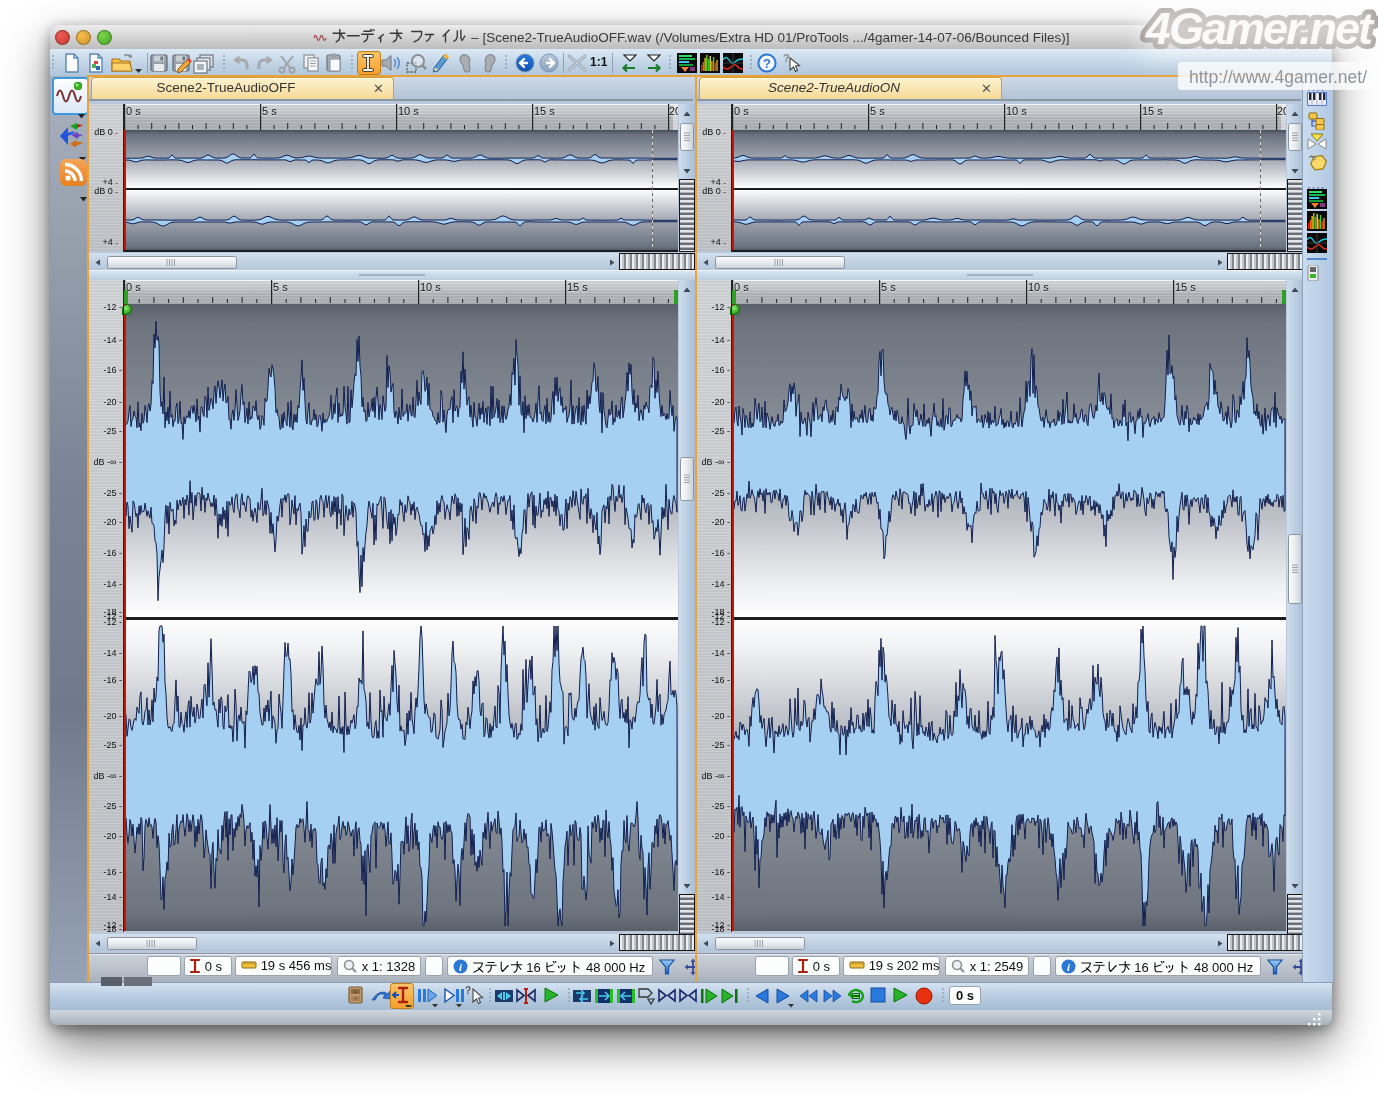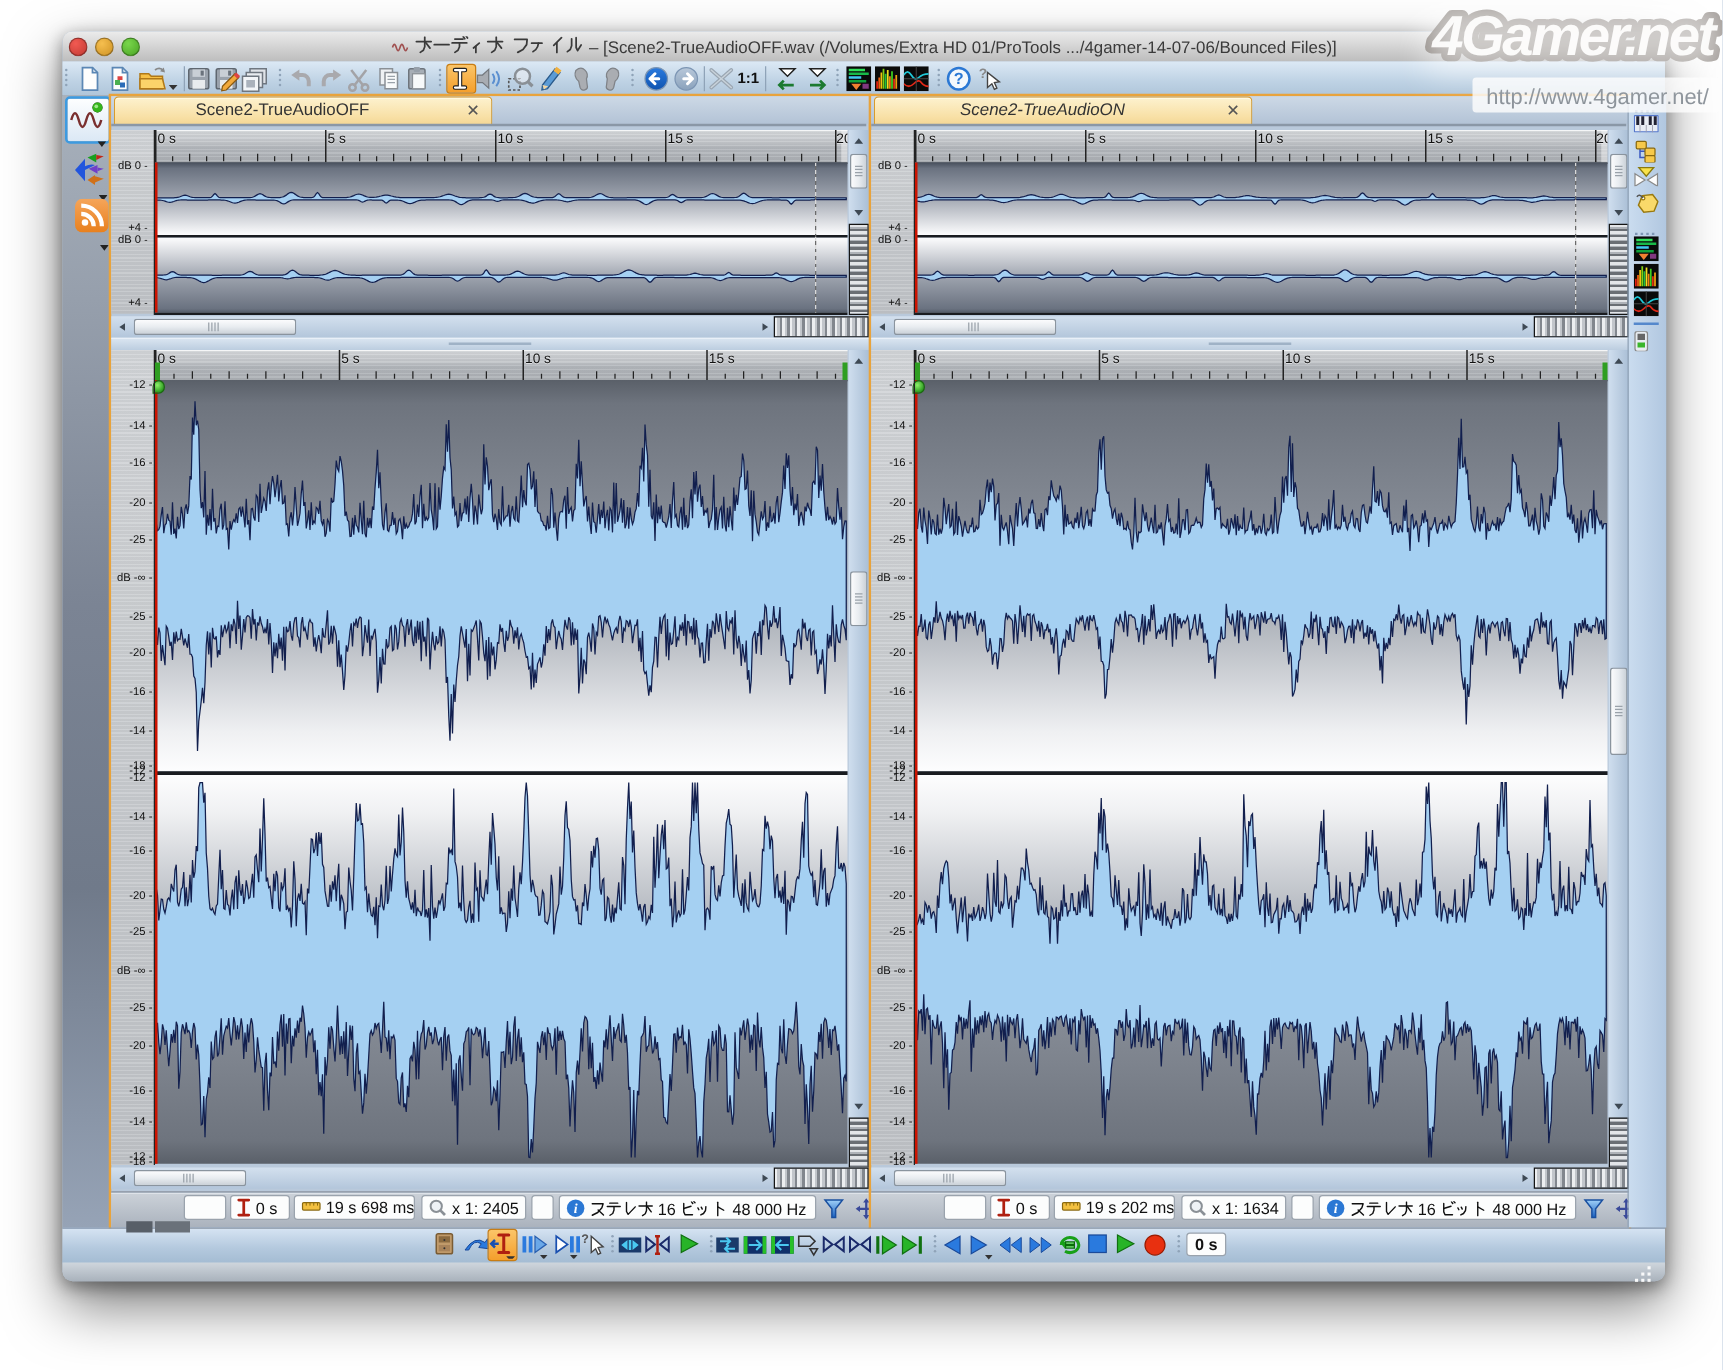--- a/index.html
+++ b/index.html
@@ -562,25 +562,25 @@
       <div style="position:absolute;top:879px;height:20px;background:#fcfdfd;border:1px solid #9aa3ad;border-radius:3px;box-sizing:border-box;font:13px 'Liberation Sans',sans-serif;color:#111;white-space:nowrap;overflow:hidden;left:95px;width:48px;padding:1px 0 0 4px"><svg width="12" height="16" viewBox="0 0 12 16" xmlns="http://www.w3.org/2000/svg">
           <g stroke="#b02010" stroke-width="2.2" stroke-linecap="round">
             <path d="M2,2 h8 M2,14 h8 M6,2 v12"></path>
           </g>
         </svg> <span style="position:relative;top:-3px">0 s</span></div>
       <div style="position:absolute;top:879px;height:20px;background:#fcfdfd;border:1px solid #9aa3ad;border-radius:3px;box-sizing:border-box;font:13px 'Liberation Sans',sans-serif;color:#111;white-space:nowrap;overflow:hidden;left:146px;width:97px;padding:2px 0 0 5px"><svg width="16" height="12" viewBox="0 0 16 12" xmlns="http://www.w3.org/2000/svg">
           <rect x="1" y="3" width="14" height="6" rx="1" fill="#f2c040" stroke="#8a6a10" stroke-width="1"></rect>
           <g stroke="#8a6a10" stroke-width="0.8">
             <path d="M4,3 v2.5 M7,3 v2.5 M10,3 v2.5 M13,3 v2.5"></path>
           </g>
-        </svg> <span style="position:relative;top:-1px">19 s 698 ms</span></div>
+        </svg> <span style="position:relative;top:-1px">19 s 456 ms</span></div>
       <div style="position:absolute;top:879px;height:20px;background:#fcfdfd;border:1px solid #9aa3ad;border-radius:3px;box-sizing:border-box;font:13px 'Liberation Sans',sans-serif;color:#111;white-space:nowrap;overflow:hidden;left:248px;width:84px;padding:1px 0 0 4px"><svg width="16" height="16" viewBox="0 0 16 16" xmlns="http://www.w3.org/2000/svg">
           <circle cx="7" cy="7" r="4.5" fill="#eef2f6" stroke="#8a9096" stroke-width="1.6"></circle>
           <path d="M10.5,10.5 L14,14" stroke="#8a9096" stroke-width="2.2"></path>
-        </svg> <span style="position:relative;top:-3px">x 1: 2405</span></div>
+        </svg> <span style="position:relative;top:-3px">x 1: 1328</span></div>
       <div style="position:absolute;top:879px;height:20px;background:#fcfdfd;border:1px solid #9aa3ad;border-radius:3px;box-sizing:border-box;font:13px 'Liberation Sans',sans-serif;color:#111;white-space:nowrap;overflow:hidden;left:336px;width:18px"></div>
       <div style="position:absolute;top:879px;height:20px;background:#fcfdfd;border:1px solid #9aa3ad;border-radius:3px;box-sizing:border-box;font:13px 'Liberation Sans',sans-serif;color:#111;white-space:nowrap;overflow:hidden;left:358px;width:206px;padding:2px 0 0 5px"><svg width="15" height="15" viewBox="0 0 15 15" xmlns="http://www.w3.org/2000/svg">
           <circle cx="7.5" cy="7.5" r="7" fill="#2b78d4"></circle>
           <text x="7.5" y="11.5" font-family="Liberation Serif, serif" font-size="11" font-style="italic" font-weight="bold" fill="#fff" text-anchor="middle">i</text>
         </svg> <span style="position:relative;top:-2px"><svg width="51" height="14.5" viewBox="0 0 51 14.5" xmlns="http://www.w3.org/2000/svg" style="display:inline-block;vertical-align:-3px">
             <path d="M1.8,2.0L10.5,2.0L9.5,5.2L6.2,9.0L1.8,11.2" fill="none" stroke="#111" stroke-width="1.12" stroke-linecap="round" stroke-linejoin="round"></path>
             <path d="M6.5,7.0L10.8,11.0" fill="none" stroke="#111" stroke-width="1.12" stroke-linecap="round" stroke-linejoin="round"></path>
             <path d="M15.8,1.5L22.2,1.5" fill="none" stroke="#111" stroke-width="1.12" stroke-linecap="round" stroke-linejoin="round"></path>
             <path d="M13.8,4.2L24.2,4.2" fill="none" stroke="#111" stroke-width="1.12" stroke-linecap="round" stroke-linejoin="round"></path>
             <path d="M19.2,4.5L19.2,7.0L18.2,9.8L16.0,11.2" fill="none" stroke="#111" stroke-width="1.12" stroke-linecap="round" stroke-linejoin="round"></path>
@@ -883,21 +883,21 @@
         </svg> <span style="position:relative;top:-3px">0 s</span></div>
       <div style="position:absolute;top:879px;height:20px;background:#fcfdfd;border:1px solid #9aa3ad;border-radius:3px;box-sizing:border-box;font:13px 'Liberation Sans',sans-serif;color:#111;white-space:nowrap;overflow:hidden;left:146px;width:97px;padding:2px 0 0 5px"><svg width="16" height="12" viewBox="0 0 16 12" xmlns="http://www.w3.org/2000/svg">
           <rect x="1" y="3" width="14" height="6" rx="1" fill="#f2c040" stroke="#8a6a10" stroke-width="1"></rect>
           <g stroke="#8a6a10" stroke-width="0.8">
             <path d="M4,3 v2.5 M7,3 v2.5 M10,3 v2.5 M13,3 v2.5"></path>
           </g>
         </svg> <span style="position:relative;top:-1px">19 s 202 ms</span></div>
       <div style="position:absolute;top:879px;height:20px;background:#fcfdfd;border:1px solid #9aa3ad;border-radius:3px;box-sizing:border-box;font:13px 'Liberation Sans',sans-serif;color:#111;white-space:nowrap;overflow:hidden;left:248px;width:84px;padding:1px 0 0 4px"><svg width="16" height="16" viewBox="0 0 16 16" xmlns="http://www.w3.org/2000/svg">
           <circle cx="7" cy="7" r="4.5" fill="#eef2f6" stroke="#8a9096" stroke-width="1.6"></circle>
           <path d="M10.5,10.5 L14,14" stroke="#8a9096" stroke-width="2.2"></path>
-        </svg> <span style="position:relative;top:-3px">x 1: 1634</span></div>
+        </svg> <span style="position:relative;top:-3px">x 1: 2549</span></div>
       <div style="position:absolute;top:879px;height:20px;background:#fcfdfd;border:1px solid #9aa3ad;border-radius:3px;box-sizing:border-box;font:13px 'Liberation Sans',sans-serif;color:#111;white-space:nowrap;overflow:hidden;left:336px;width:18px"></div>
       <div style="position:absolute;top:879px;height:20px;background:#fcfdfd;border:1px solid #9aa3ad;border-radius:3px;box-sizing:border-box;font:13px 'Liberation Sans',sans-serif;color:#111;white-space:nowrap;overflow:hidden;left:358px;width:206px;padding:2px 0 0 5px"><svg width="15" height="15" viewBox="0 0 15 15" xmlns="http://www.w3.org/2000/svg">
           <circle cx="7.5" cy="7.5" r="7" fill="#2b78d4"></circle>
           <text x="7.5" y="11.5" font-family="Liberation Serif, serif" font-size="11" font-style="italic" font-weight="bold" fill="#fff" text-anchor="middle">i</text>
         </svg> <span style="position:relative;top:-2px"><svg width="51" height="14.5" viewBox="0 0 51 14.5" xmlns="http://www.w3.org/2000/svg" style="display:inline-block;vertical-align:-3px">
             <path d="M1.8,2.0L10.5,2.0L9.5,5.2L6.2,9.0L1.8,11.2" fill="none" stroke="#111" stroke-width="1.12" stroke-linecap="round" stroke-linejoin="round"></path>
             <path d="M6.5,7.0L10.8,11.0" fill="none" stroke="#111" stroke-width="1.12" stroke-linecap="round" stroke-linejoin="round"></path>
             <path d="M15.8,1.5L22.2,1.5" fill="none" stroke="#111" stroke-width="1.12" stroke-linecap="round" stroke-linejoin="round"></path>
             <path d="M13.8,4.2L24.2,4.2" fill="none" stroke="#111" stroke-width="1.12" stroke-linecap="round" stroke-linejoin="round"></path>
             <path d="M19.2,4.5L19.2,7.0L18.2,9.8L16.0,11.2" fill="none" stroke="#111" stroke-width="1.12" stroke-linecap="round" stroke-linejoin="round"></path>

